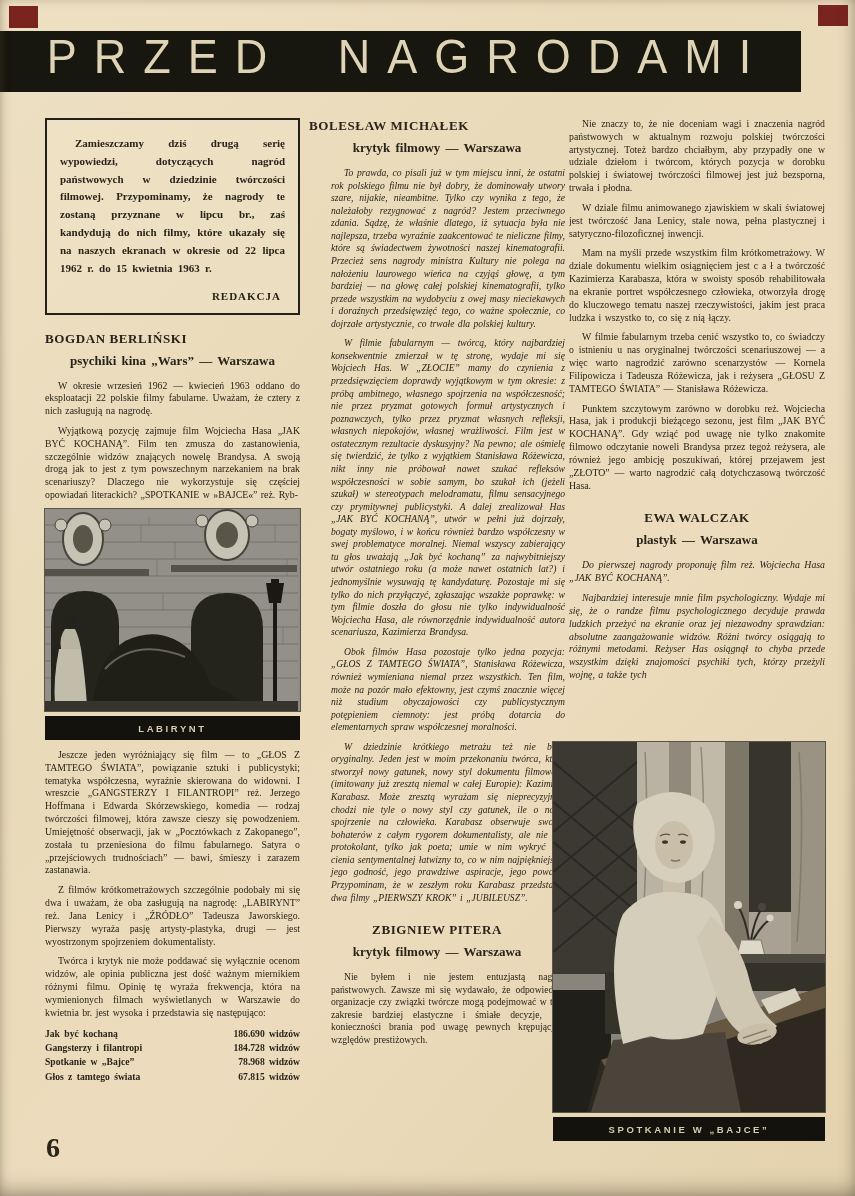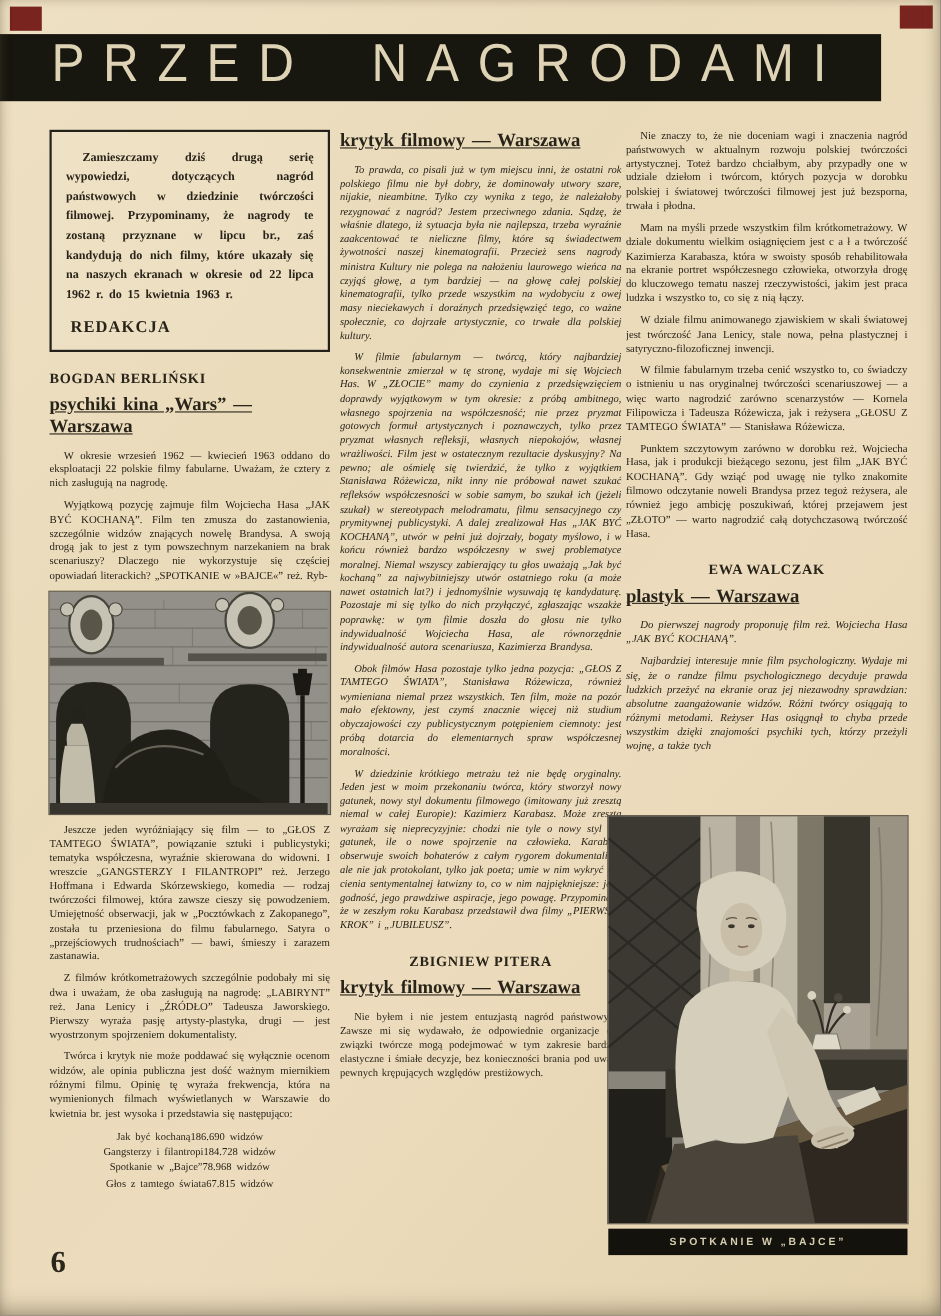--- a/index.html
+++ b/index.html
@@ -28,42 +28,42 @@
     font-size:45px;letter-spacing:17px;word-spacing:24px;white-space:nowrap;
     transform:scaleY(1.08);padding-left:14px;
   }
 
   .col{position:absolute;top:118px;text-align:justify;}
   .col-left{left:45px;width:255px;}
   .col-mid{left:309px;width:256px;height:1070px;overflow:hidden;}
   .col-right{left:569px;width:256px;height:616px;overflow:hidden;}
 
   p.body{margin:0 0 7px;font-size:9.8px;line-height:1.31;text-indent:13px;word-spacing:1px;}
-  .col-mid p.body{font-size:9.6px;}
+  .col-mid p.body{font-size:9.6px;margin-left:22px;}
   p.body.it{font-style:italic;}
 
   .author{font-size:13px;font-weight:bold;letter-spacing:.6px;margin:0 0 6px;text-align:left;text-indent:0;}
-  .role{font-size:17px;font-weight:bold;margin:0 0 11px;text-align:left;text-indent:0;word-spacing:2px;text-decoration:underline;}
+  .role{font-size:13px;font-weight:bold;margin:0 0 11px;text-align:center;text-indent:0;word-spacing:2px;}
   .sect-gap{margin-top:18px;text-align:center;}
 
   .intro-box{border:2px solid #23211a;padding:15px 13px 11px;margin:0 0 16px;background:rgba(255,248,228,.12);}
   .intro-text{font-weight:bold;font-size:11px;line-height:1.62;text-align:justify;text-indent:15px;word-spacing:2.5px;margin:0;}
-  .intro-sig{font-weight:bold;font-size:15px;text-align:left;margin:12px 4px 0;letter-spacing:1px;}
+  .intro-sig{font-weight:bold;font-size:11px;text-align:right;margin:12px 4px 0;letter-spacing:1px;}
 
   .photo-block{margin:5px 0 9px;}
   .photo-frame{display:block;background:#8e8c83;outline:1px solid #5a5548;}
   .photo-frame svg{display:block;}
   .caption-bar{
     background:#13120d;color:#d6cdae;font-family:"Liberation Sans",sans-serif;
     font-size:9.5px;font-weight:bold;letter-spacing:2.6px;text-align:center;
     padding:7px 0 6px;margin-top:5px;
   }
 
   .stats{margin-top:3px;}
-  .stat-row{display:flex;justify-content:center;font-weight:normal;font-size:9.6px;line-height:1.5;word-spacing:2px;}
+  .stat-row{display:flex;justify-content:space-between;font-weight:bold;font-size:9.6px;line-height:1.5;word-spacing:2px;}
   .stat-label{text-align:left;}
   .stat-value{text-align:right;}
 
   .bajce{position:absolute;left:553px;top:737px;width:272px;}
   .page-num{position:absolute;left:46px;top:1132px;font-size:28px;font-weight:bold;color:#2b261b;}
 </style>
 </head>
 <body>
 
 <div class="page">
@@ -141,20 +141,21 @@
             <path d="M14,140 Q8,170 10,196 L42,196 Q40,166 36,140 Z" fill="#c2bcab"></path>
           </g>
           <g>
             <path d="M48,196 Q52,150 80,132 Q118,114 148,144 Q166,164 170,196 Z" fill="#1f1e17"></path>
             <path d="M60,160 Q90,128 140,148" stroke="#847f70" stroke-width="2" fill="none" opacity=".7"></path>
             <path d="M150,170 Q176,178 196,192 L196,196 L150,196 Z" fill="#1f1e17"></path>
           </g>
           <rect x="0" y="192" width="253" height="10" fill="#36342c"></rect>
         </svg>
       </span>
+      <div class="caption-bar">LABIRYNT</div>
     </div>
 
     <p class="body">Jeszcze jeden wyróżniający się film — to „GŁOS Z TAMTEGO ŚWIATA”, powiązanie sztuki i publicystyki; tematyka współczesna, wyraźnie skierowana do widowni. I wreszcie „GANGSTERZY I FILANTROPI” reż. Jerzego Hoffmana i Edwarda Skórzewskiego, komedia — rodzaj twórczości filmowej, która zawsze cieszy się powodzeniem. Umiejętność obserwacji, jak w „Pocztówkach z Zakopanego”, została tu przeniesiona do filmu fabularnego. Satyra o „przejściowych trudnościach” — bawi, śmieszy i zarazem zastanawia.</p>
     <p class="body">Z filmów krótkometrażowych szczególnie podobały mi się dwa i uważam, że oba zasługują na nagrodę: „LABIRYNT” reż. Jana Lenicy i „ŹRÓDŁO” Tadeusza Jaworskiego. Pierwszy wyraża pasję artysty-plastyka, drugi — jest wyostrzonym spojrzeniem dokumentalisty.</p>
     <p class="body">Twórca i krytyk nie może poddawać się wyłącznie ocenom widzów, ale opinia publiczna jest dość ważnym miernikiem różnymi filmu. Opinię tę wyraża frekwencja, która na wymienionych filmach wyświetlanych w Warszawie do kwietnia br. jest wysoka i przedstawia się następująco:</p>
 
     <div class="stats">
       <div class="stat-row">
         <span class="stat-label">Jak być kochaną</span>
         <span class="stat-value">186.690 widzów</span>
@@ -168,35 +169,36 @@
         <span class="stat-value">78.968 widzów</span>
       </div>
       <div class="stat-row">
         <span class="stat-label">Głos z tamtego świata</span>
         <span class="stat-value">67.815 widzów</span>
       </div>
     </div>
   </div>
 
   <div class="col col-mid">
+    <div class="author">BOLESŁAW MICHAŁEK</div>
     <div class="role">krytyk filmowy — Warszawa</div>
     <p class="body it">To prawda, co pisali już w tym miejscu inni, że ostatni rok polskiego filmu nie był dobry, że dominowały utwory szare, nijakie, nieambitne. Tylko czy wynika z tego, że należałoby rezygnować z nagród? Jestem przeciwnego zdania. Sądzę, że właśnie dlatego, iż sytuacja była nie najlepsza, trzeba wyraźnie zaakcentować te nieliczne filmy, które są świadectwem żywotności naszej kinematografii. Przecież sens nagrody ministra Kultury nie polega na nałożeniu laurowego wieńca na czyjąś głowę, a tym bardziej — na głowę całej polskiej kinematografii, tylko przede wszystkim na wydobyciu z owej masy nieciekawych i doraźnych przedsięwzięć tego, co ważne społecznie, co dojrzałe artystycznie, co trwałe dla polskiej kultury.</p>
     <p class="body it">W filmie fabularnym — twórcą, który najbardziej konsekwentnie zmierzał w tę stronę, wydaje mi się Wojciech Has. W „ZŁOCIE” mamy do czynienia z przedsięwzięciem doprawdy wyjątkowym w tym okresie: z próbą ambitnego, własnego spojrzenia na współczesność; nie przez pryzmat gotowych formuł artystycznych i poznawczych, tylko przez pryzmat własnych refleksji, własnych niepokojów, własnej wrażliwości. Film jest w ostatecznym rezultacie dyskusyjny? Na pewno; ale ośmielę się twierdzić, że tylko z wyjątkiem Stanisława Różewicza, nikt inny nie próbował nawet szukać refleksów współczesności w sobie samym, bo szukał ich (jeżeli szukał) w stereotypach melodramatu, filmu sensacyjnego czy prymitywnej publicystyki. A dalej zrealizował Has „JAK BYĆ KOCHANĄ”, utwór w pełni już dojrzały, bogaty myślowo, i w końcu również bardzo współczesny w swej problematyce moralnej. Niemal wszyscy zabierający tu głos uważają „Jak być kochaną” za najwybitniejszy utwór ostatniego roku (a może nawet ostatnich lat?) i jednomyślnie wysuwają tę kandydaturę. Pozostaje mi się tylko do nich przyłączyć, zgłaszając wszakże poprawkę: w tym filmie doszła do głosu nie tylko indywidualność Wojciecha Hasa, ale równorzędnie indywidualność autora scenariusza, Kazimierza Brandysa.</p>
     <p class="body it">Obok filmów Hasa pozostaje tylko jedna pozycja: „GŁOS Z TAMTEGO ŚWIATA”, Stanisława Różewicza, również wymieniana niemal przez wszystkich. Ten film, może na pozór mało efektowny, jest czymś znacznie więcej niż studium obyczajowości czy publicystycznym potępieniem ciemnoty: jest próbą dotarcia do elementarnych spraw współczesnej moralności.</p>
     <p class="body it">W dziedzinie krótkiego metrażu też nie będę oryginalny. Jeden jest w moim przekonaniu twórca, który stworzył nowy gatunek, nowy styl dokumentu filmowego (imitowany już zresztą niemal w całej Europie): Kazimierz Karabasz. Może zresztą wyrażam się nieprecyzyjnie: chodzi nie tyle o nowy styl czy gatunek, ile o nowe spojrzenie na człowieka. Karabasz obserwuje swoich bohaterów z całym rygorem dokumentalisty, ale nie jak protokolant, tylko jak poeta; umie w nim wykryć bez cienia sentymentalnej łatwizny to, co w nim najpiękniejsze: jego godność, jego prawdziwe aspiracje, jego powagę. Przypominam, że w zeszłym roku Karabasz przedstawił dwa filmy „PIERWSZY KROK” i „JUBILEUSZ”.</p>
 
     <div class="author sect-gap">ZBIGNIEW PITERA</div>
     <div class="role">krytyk filmowy — Warszawa</div>
     <p class="body">Nie byłem i nie jestem entuzjastą nagród państwowych. Zawsze mi się wydawało, że odpowiednie organizacje czy związki twórcze mogą podejmować w tym zakresie bardziej elastyczne i śmiałe decyzje, bez konieczności brania pod uwagę pewnych krępujących względów prestiżowych.</p>
   </div>
 
   <div class="col col-right">
     <p class="body">Nie znaczy to, że nie doceniam wagi i znaczenia nagród państwowych w aktualnym rozwoju polskiej twórczości artystycznej. Toteż bardzo chciałbym, aby przypadły one w udziale dziełom i twórcom, których pozycja w dorobku polskiej i światowej twórczości filmowej jest już bezsporna, trwała i płodna.</p>
+    <p class="body">W dziale filmu animowanego zjawiskiem w skali światowej jest twórczość Jana Lenicy, stale nowa, pełna plastycznej i satyryczno-filozoficznej inwencji.</p>
     <p class="body">Mam na myśli przede wszystkim film krótkometrażowy. W dziale dokumentu wielkim osiągnięciem jest c a ł a twórczość Kazimierza Karabasza, która w swoisty sposób rehabilitowała na ekranie portret współczesnego człowieka, otworzyła drogę do kluczowego tematu naszej rzeczywistości, jakim jest praca ludzka i wszystko to, co się z nią łączy.</p>
-    <p class="body">W dziale filmu animowanego zjawiskiem w skali światowej jest twórczość Jana Lenicy, stale nowa, pełna plastycznej i satyryczno-filozoficznej inwencji.</p>
     <p class="body">W filmie fabularnym trzeba cenić wszystko to, co świadczy o istnieniu u nas oryginalnej twórczości scenariuszowej — a więc warto nagrodzić zarówno scenarzystów — Kornela Filipowicza i Tadeusza Różewicza, jak i reżysera „GŁOSU Z TAMTEGO ŚWIATA” — Stanisława Różewicza.</p>
     <p class="body">Punktem szczytowym zarówno w dorobku reż. Wojciecha Hasa, jak i produkcji bieżącego sezonu, jest film „JAK BYĆ KOCHANĄ”. Gdy wziąć pod uwagę nie tylko znakomite filmowo odczytanie noweli Brandysa przez tegoż reżysera, ale również jego ambicję poszukiwań, której przejawem jest „ZŁOTO” — warto nagrodzić całą dotychczasową twórczość Hasa.</p>
 
     <div class="author sect-gap">EWA WALCZAK</div>
     <div class="role">plastyk — Warszawa</div>
     <p class="body it">Do pierwszej nagrody proponuję film reż. Wojciecha Hasa „JAK BYĆ KOCHANĄ”.</p>
     <p class="body it">Najbardziej interesuje mnie film psychologiczny. Wydaje mi się, że o randze filmu psychologicznego decyduje prawda ludzkich przeżyć na ekranie oraz jej niezawodny sprawdzian: absolutne zaangażowanie widzów. Różni twórcy osiągają to różnymi metodami. Reżyser Has osiągnął to chyba przede wszystkim dzięki znajomości psychiki tych, którzy przeżyli wojnę, a także tych</p>
   </div>
 
   <div class="bajce photo-block">

